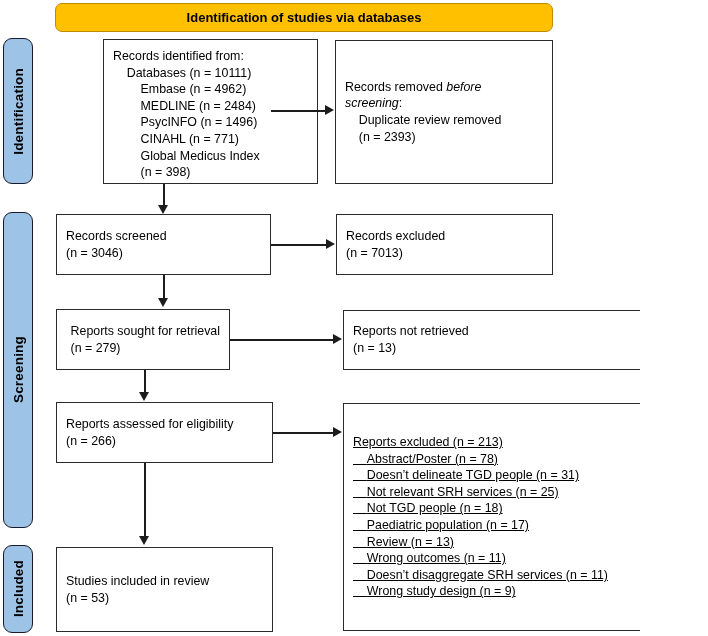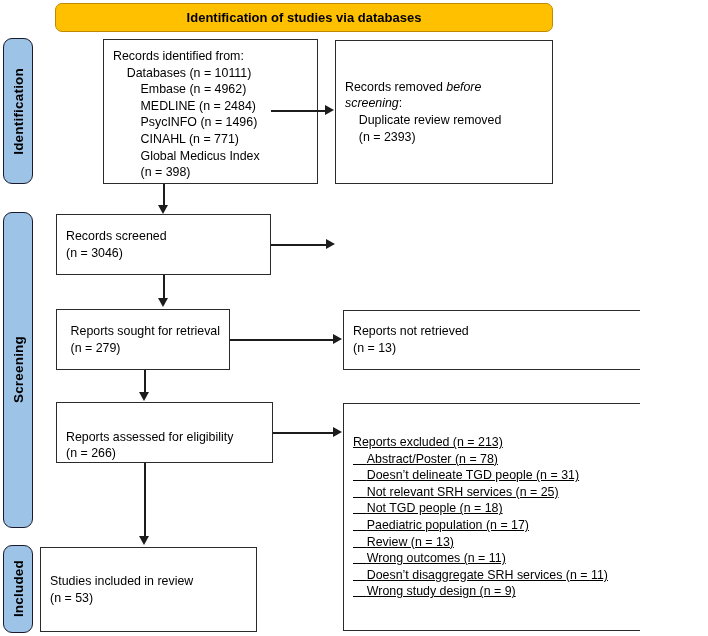--- a/index.html
+++ b/index.html
@@ -147,20 +147,24 @@
   <div class="arrow-right" style="left:325px; top:105px;"></div>
 
   <div class="conn v" style="left:163px; top:184px; height:25px;"></div>
   <div class="arrow-down" style="left:158px; top:205px;"></div>
 
   <div class="flow-box" style="left:56px; top:214px; width:215px; height:61px;">
     <div class="box-text">Records screened
 (n = 3046)</div>
   </div>
 
+  <div class="flow-box" style="left:336px; top:214px; width:217px; height:61px;">
+    <div class="box-text">Records excluded
+(n = 7013)</div>
+  </div>
 
   <div class="conn h" style="left:271px; top:244px; width:56px;"></div>
   <div class="arrow-right" style="left:326px; top:239px;"></div>
 
   <div class="conn v" style="left:163px; top:275px; height:27px;"></div>
   <div class="arrow-down" style="left:158px; top:298px;"></div>
 
   <div class="flow-box" style="left:56px; top:309px; width:174px; height:61px;align-items:flex-end;">
     <div class="box-text">Reports sought for retrieval
 (n = 279)</div>
@@ -170,21 +174,21 @@
     <div class="box-text">Reports not retrieved
 (n = 13)</div>
   </div>
 
   <div class="conn h" style="left:230px; top:339px; width:104px;"></div>
   <div class="arrow-right" style="left:333px; top:334px;"></div>
 
   <div class="conn v" style="left:144px; top:370px; height:26px;"></div>
   <div class="arrow-down" style="left:139px; top:392px;"></div>
 
-  <div class="flow-box" style="left:56px; top:402px; width:217px; height:61px;justify-content:flex-end;">
+  <div class="flow-box" style="left:56px; top:402px; width:217px; height:61px;">
     <div class="box-text">Reports assessed for eligibility
 (n = 266)</div>
   </div>
 
   <div class="flow-box" style="left:343px; top:403px; width:361px; height:228px;text-decoration:underline;">
     <div class="box-text">Reports excluded (n = 213)
     Abstract/Poster (n = 78)
     Doesn’t delineate TGD people (n = 31)
     Not relevant SRH services (n = 25)
     Not TGD people (n = 18)
@@ -194,18 +198,18 @@
     Doesn’t disaggregate SRH services (n = 11)
     Wrong study design (n = 9)</div>
   </div>
 
   <div class="conn h" style="left:273px; top:432px; width:61px;"></div>
   <div class="arrow-right" style="left:333px; top:427px;"></div>
 
   <div class="conn v" style="left:144px; top:463px; height:76px;"></div>
   <div class="arrow-down" style="left:139px; top:536px;"></div>
 
-  <div class="flow-box" style="left:40px; top:547px; width:217px; height:85px;">
+  <div class="flow-box" style="left:56px; top:547px; width:217px; height:85px;">
     <div class="box-text">Studies included in review
 (n = 53)</div>
   </div>
 
 </div>
 
 </body></html>

